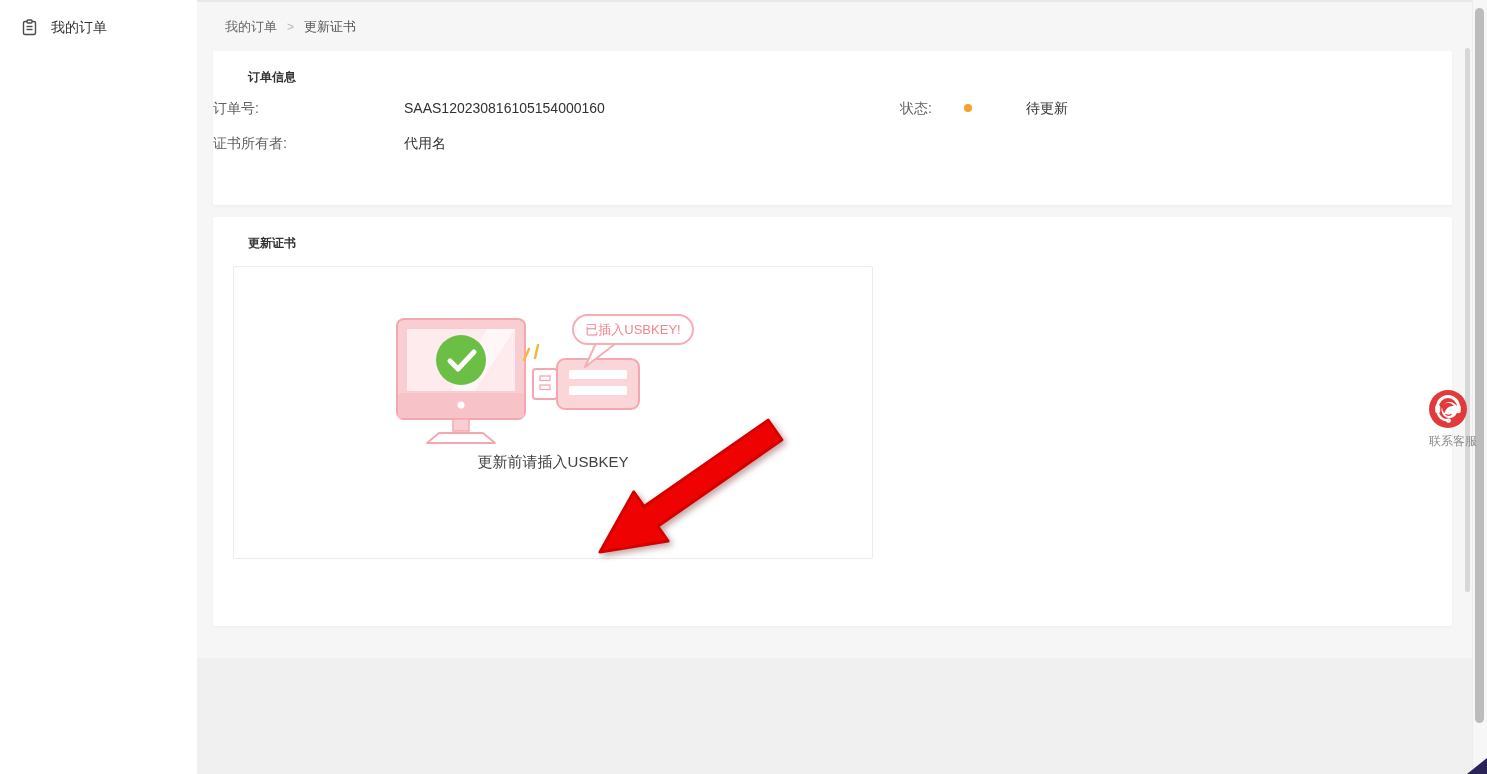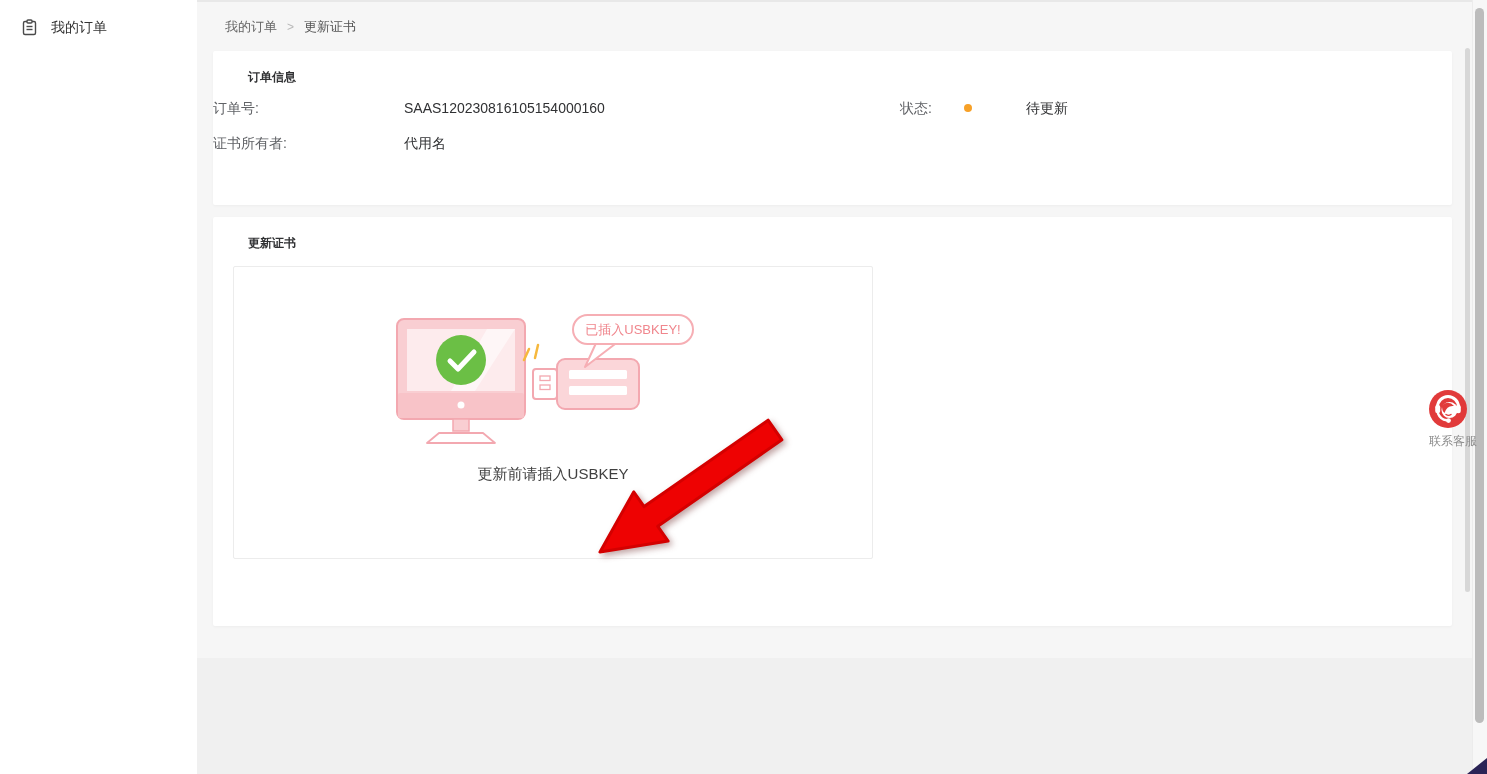--- a/index.html
+++ b/index.html
@@ -28,21 +28,21 @@
   .pair { display:flex; align-items:center; }
   .pair.main { width:687px; }
   .flabel { width:127px; text-align:left; color:#606266; margin-right:20px; flex-shrink:0; }
   .fvalue { color:#303133;margin-left:44px; }
   .dot { width:8px; height:8px; border-radius:50%; background:#f7a128; margin:0 10px 0 12px; }
 
   .update-card { height:409px; position:relative; }
   .inner-box { margin:14px 0 0 20px; width:640px; height:293px; border:1px solid #ececec; border-radius:2px; display:flex; flex-direction:column; }
   .illus-wrap { height:253px; display:flex; flex-direction:column; align-items:center; }
   .illus { margin-top:44px; }
-  .caption { margin-top:14px; font-size:15px; color:#404040; }
+  .caption { margin-top:2px; font-size:15px; color:#404040; }
   .btn-row { flex:1; border-top:1px solid #efefef; display:flex; align-items:center; justify-content:center; }
   .update-btn { background:#d60f1e; border:1px solid #c30d1a; color:#fff; font-size:13px; padding:5px 14px; border-radius:2px; cursor:pointer; font-family:inherit; }
 
   
   .arrow { position:absolute; left:588px; top:408px; z-index:5; filter:drop-shadow(3px 3px 3px rgba(100,30,30,0.4)); pointer-events:none; }
 
   
   .contact { position:absolute; right:2px; top:390px; width:56px; display:flex; flex-direction:column; align-items:flex-start; cursor:pointer; z-index:4; }
   .cs-label { margin-top:5px; font-size:12px; color:#8c8c8c; white-space:nowrap; }
 

